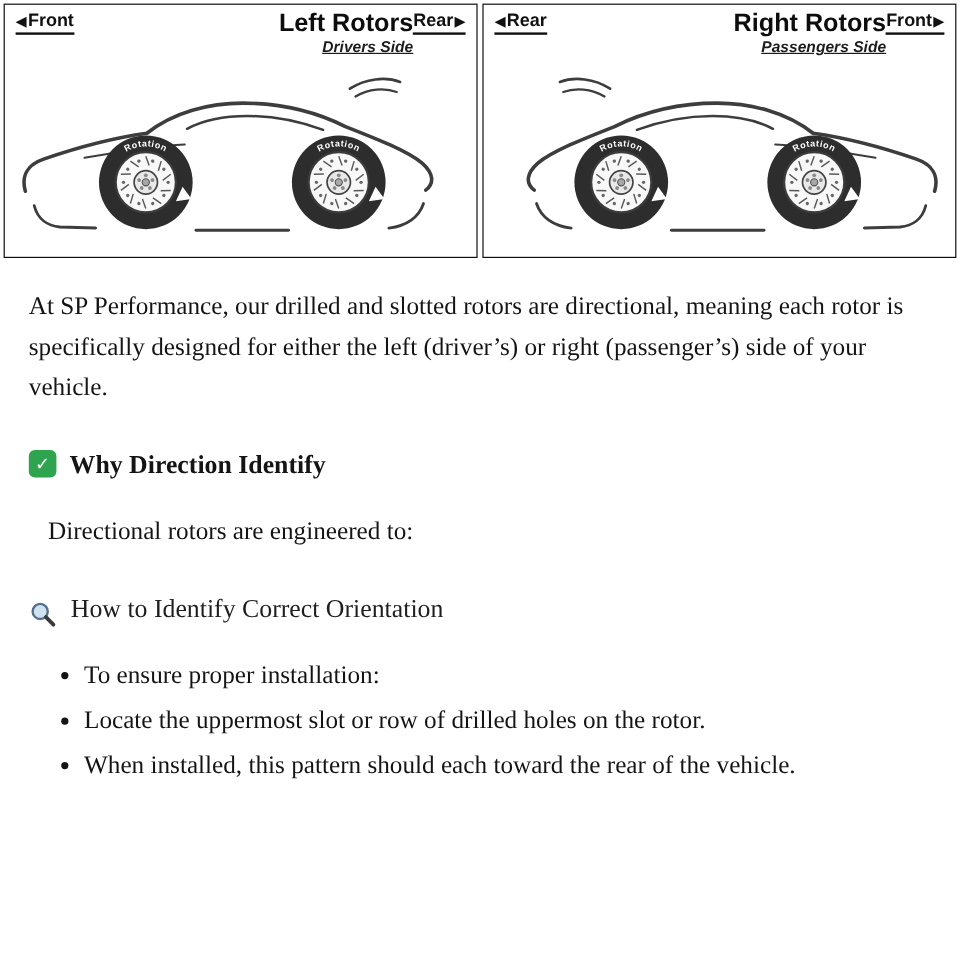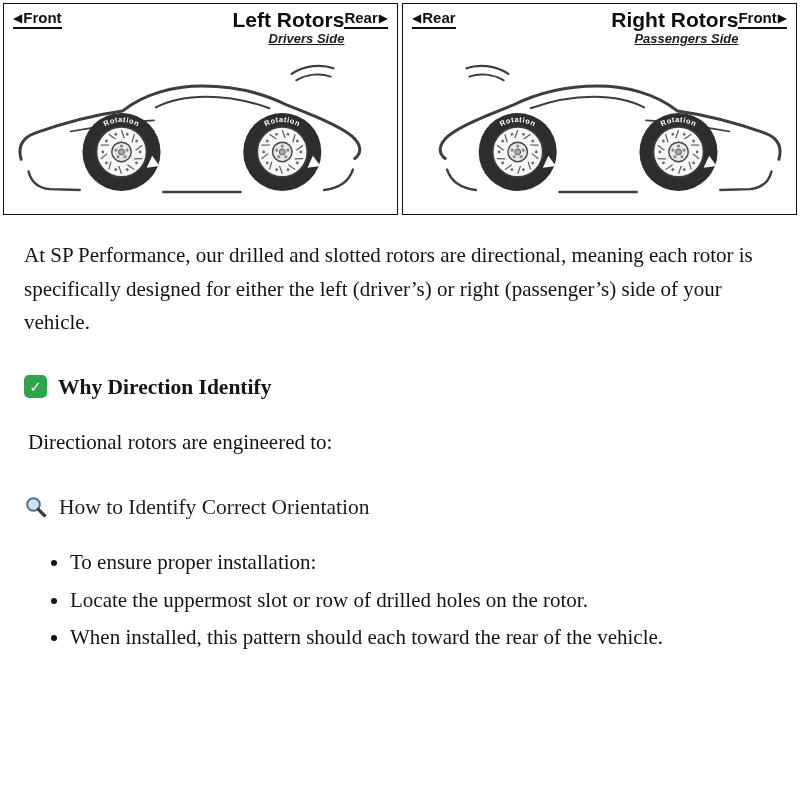--- a/index.html
+++ b/index.html
@@ -14,22 +14,22 @@
   .dir-arrow{font-size:12px;line-height:1;}
   .titles{text-align:right;margin-top:-1px;flex:1;}
   .panel-title{font-family:"Liberation Sans","DejaVu Sans",sans-serif;font-weight:bold;font-size:21px;color:#0d0d0d;line-height:1.05;}
   .panel-sub{font-family:"Liberation Sans","DejaVu Sans",sans-serif;font-weight:bold;font-style:italic;font-size:13px;color:#1c1c1c;text-decoration:underline;}
   .car-svg{display:block;width:100%;height:158px;margin-top:0px;}
 
   
   .content{padding:8px 24px 34px 24px;font-size:21px;line-height:1.6;}
   .intro{margin:16px 0 26px 0;}
   .section-title{display:flex;align-items:center;gap:11px;margin:30px 0 22px 0;font-size:21.5px;font-weight:bold;}
-  .section-title.regular{font-weight:400;color:#1e1e1e;}
-  .lead{margin:20px 0 12px 4px;}
+  .section-title.regular{font-weight:400;color:#1e1e1e;align-items:flex-end;}
+  .lead{margin:20px 0 12px 16px;}
   ul.bullets{margin:10px 0 12px 0;padding-left:46px;}
   ul.bullets li{margin:4px 0;}
   .check-box{display:inline-flex;width:23px;height:23px;background:#2fa44e;border-radius:5px;
              align-items:center;justify-content:center;color:#fff;font-family:"DejaVu Sans",sans-serif;
              font-weight:bold;font-size:15px;flex:0 0 auto;}
   .mag-wrap{display:inline-flex;width:24px;height:24px;flex:0 0 auto;}
 </style>
 </head>
 <body>
 

